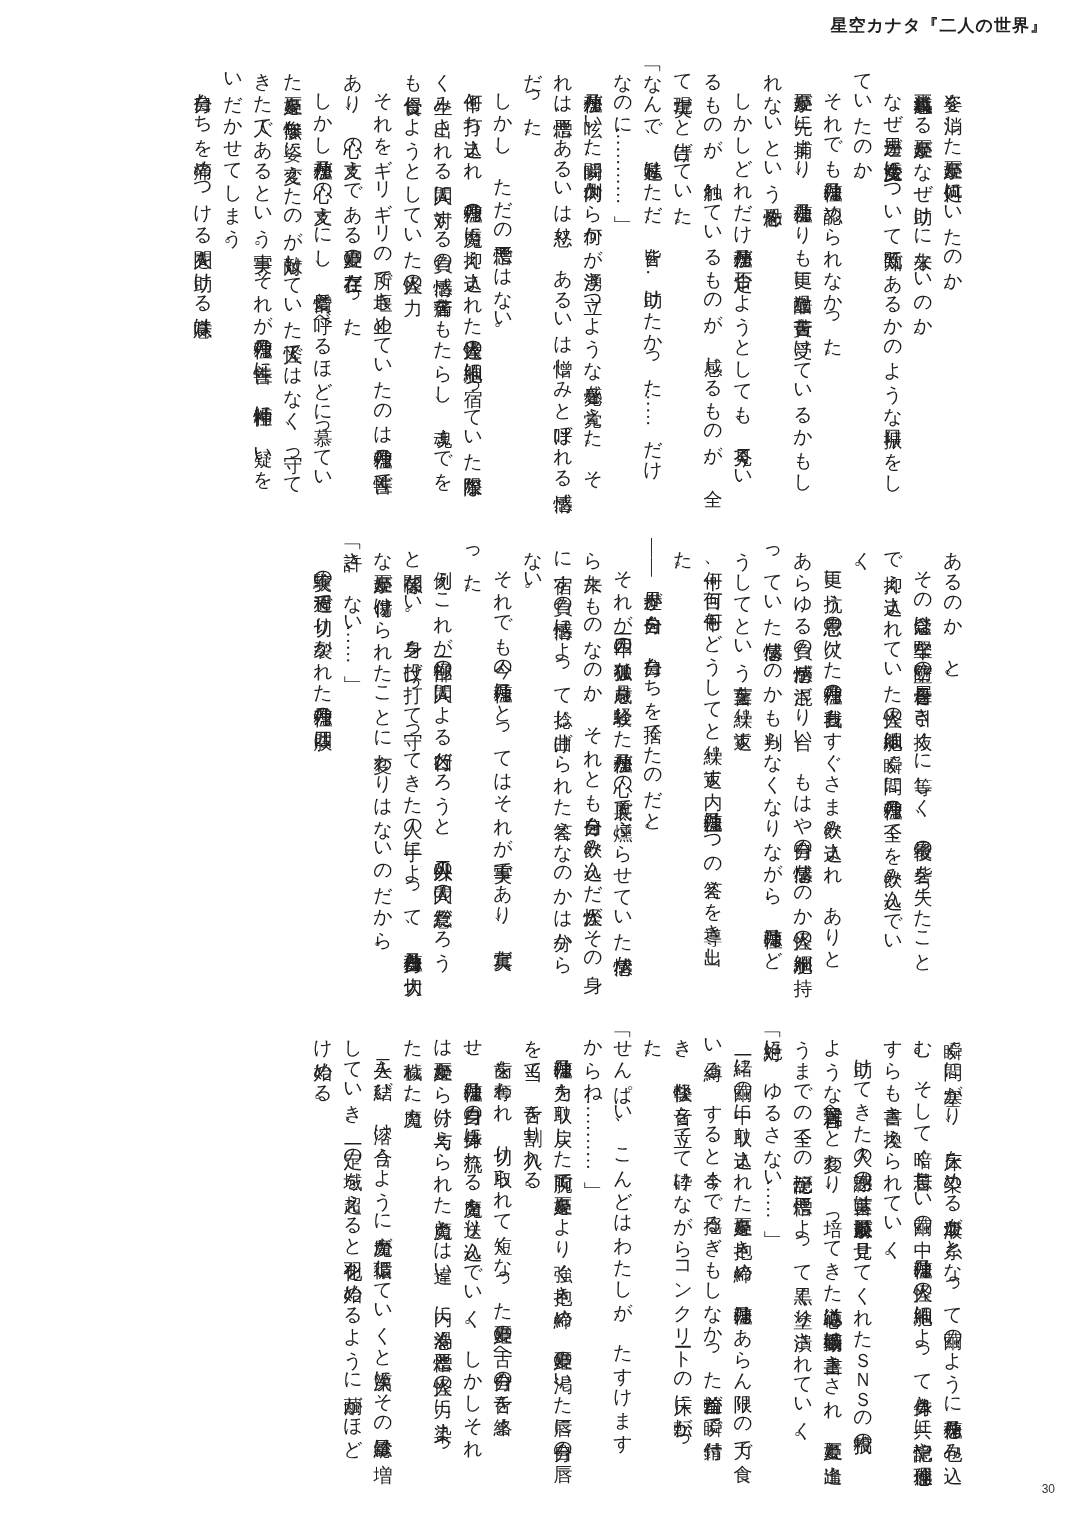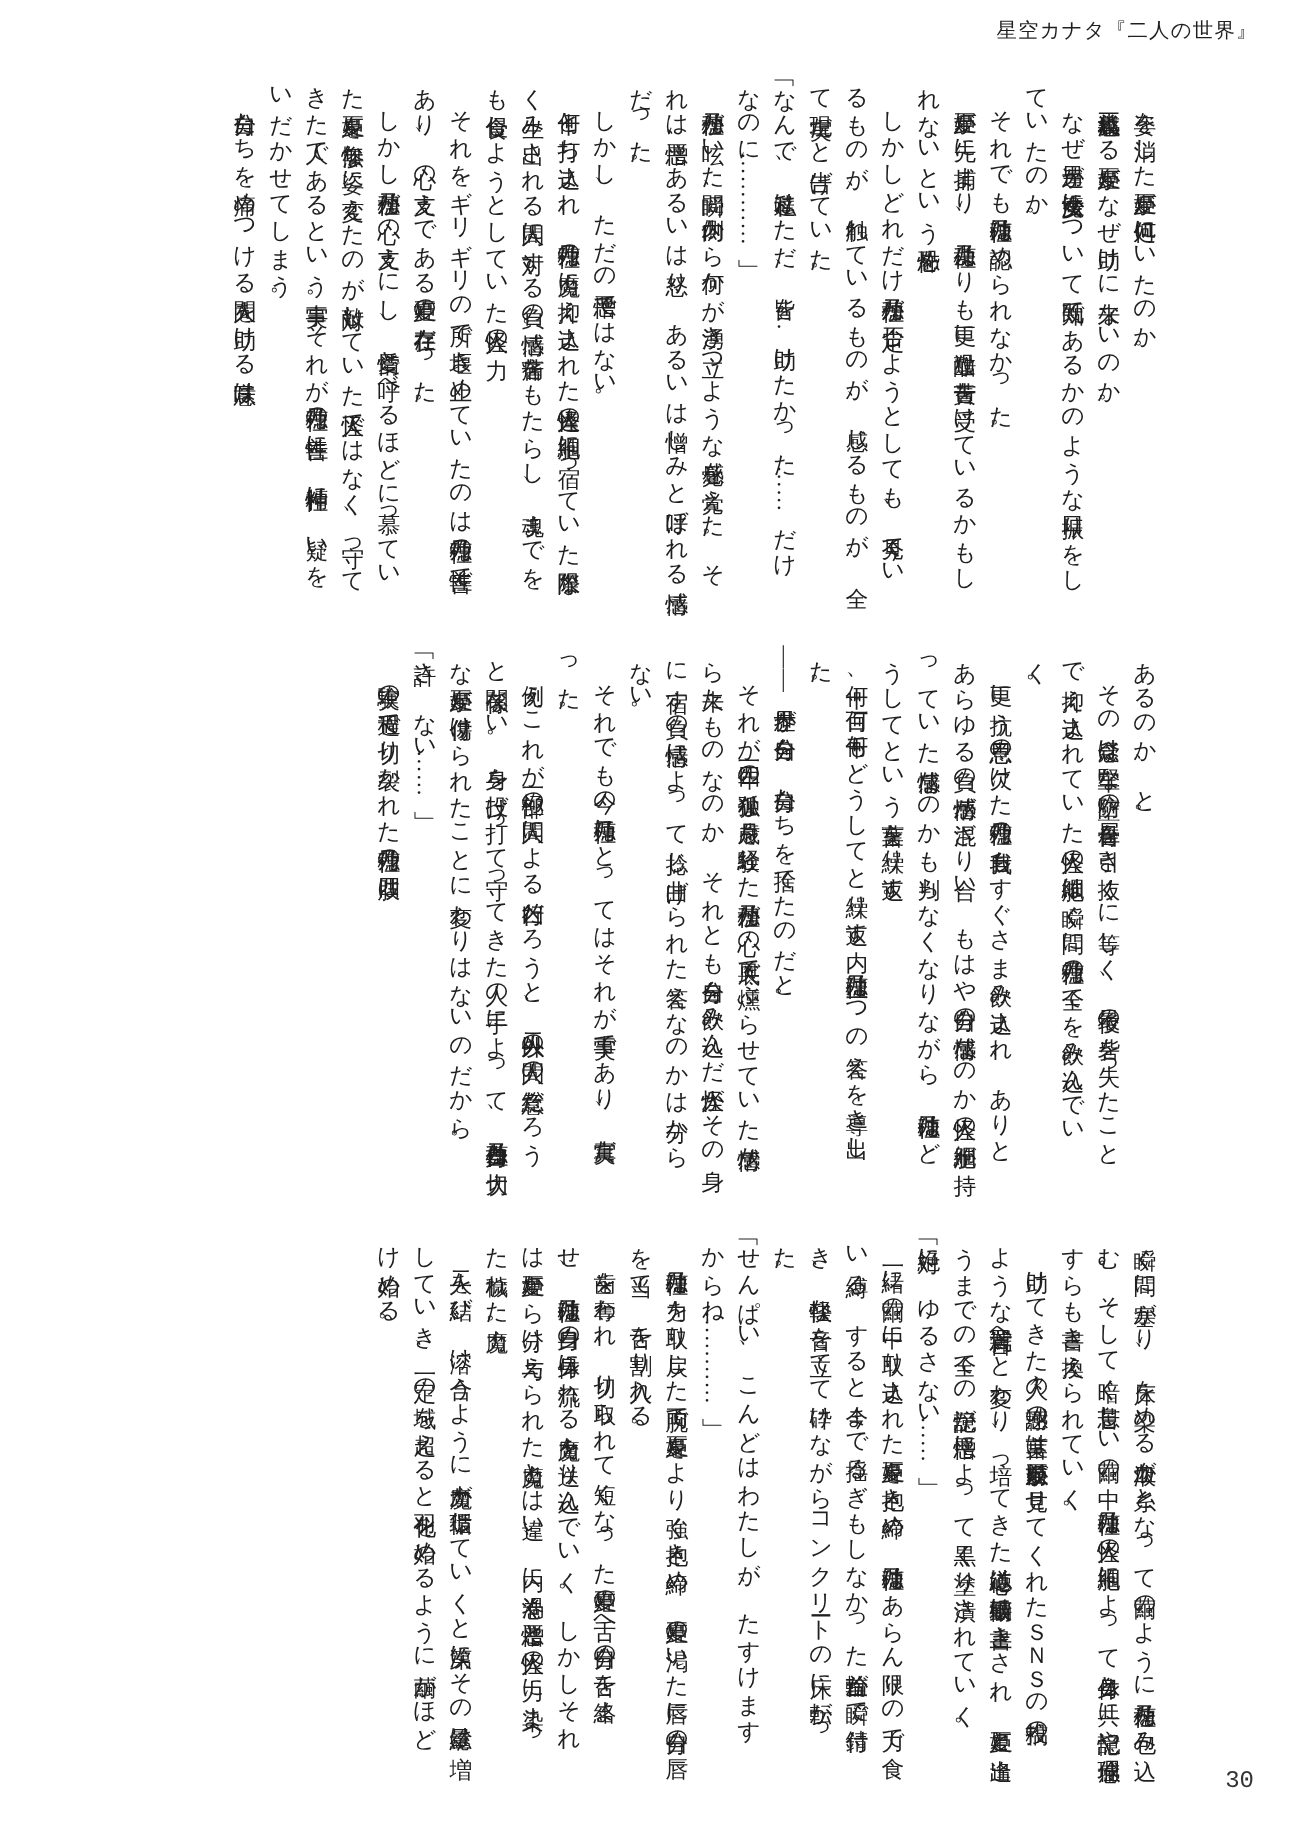--- a/index.html
+++ b/index.html
@@ -14,20 +14,21 @@
     background: #ffffff;
     color: #1f1f1f;
     overflow: hidden;
   }
   .header {
     position: absolute;
     top: 14px; right: 27px;
     font-size: 17px;
     letter-spacing: 1px;
     white-space: nowrap;
+    font-weight: bold;
   }
   .band {
     position: absolute;
     right: 107px;
     writing-mode: vertical-rl;
     text-orientation: mixed;
     font-size: 19px;
     line-height: 30px;
     letter-spacing: 0.5px;
     line-break: strict;
@@ -40,23 +41,23 @@
   .footer {
     position: absolute;
     bottom: 13px; left: 0;
     width: 100%;
     text-align: center;
     font-size: 15px;
     letter-spacing: 0.5px;
   }
   .pagenum {
     position: absolute;
-    bottom: 22px; right: 30px;
-    font-size: 20px;
-    font-family: Liberation Mono, monospace;
+    bottom: 22px; right: 20px;
+    font-size: 12px;
+    font-family: Liberation Sans, sans-serif;
     color: #333333;
   }
 </style>
 </head>
 <body>
 
 <div class="page">
   <div class="header">星空カナタ『二人の世界』</div>
 
   <div class="band" id="band-0">

